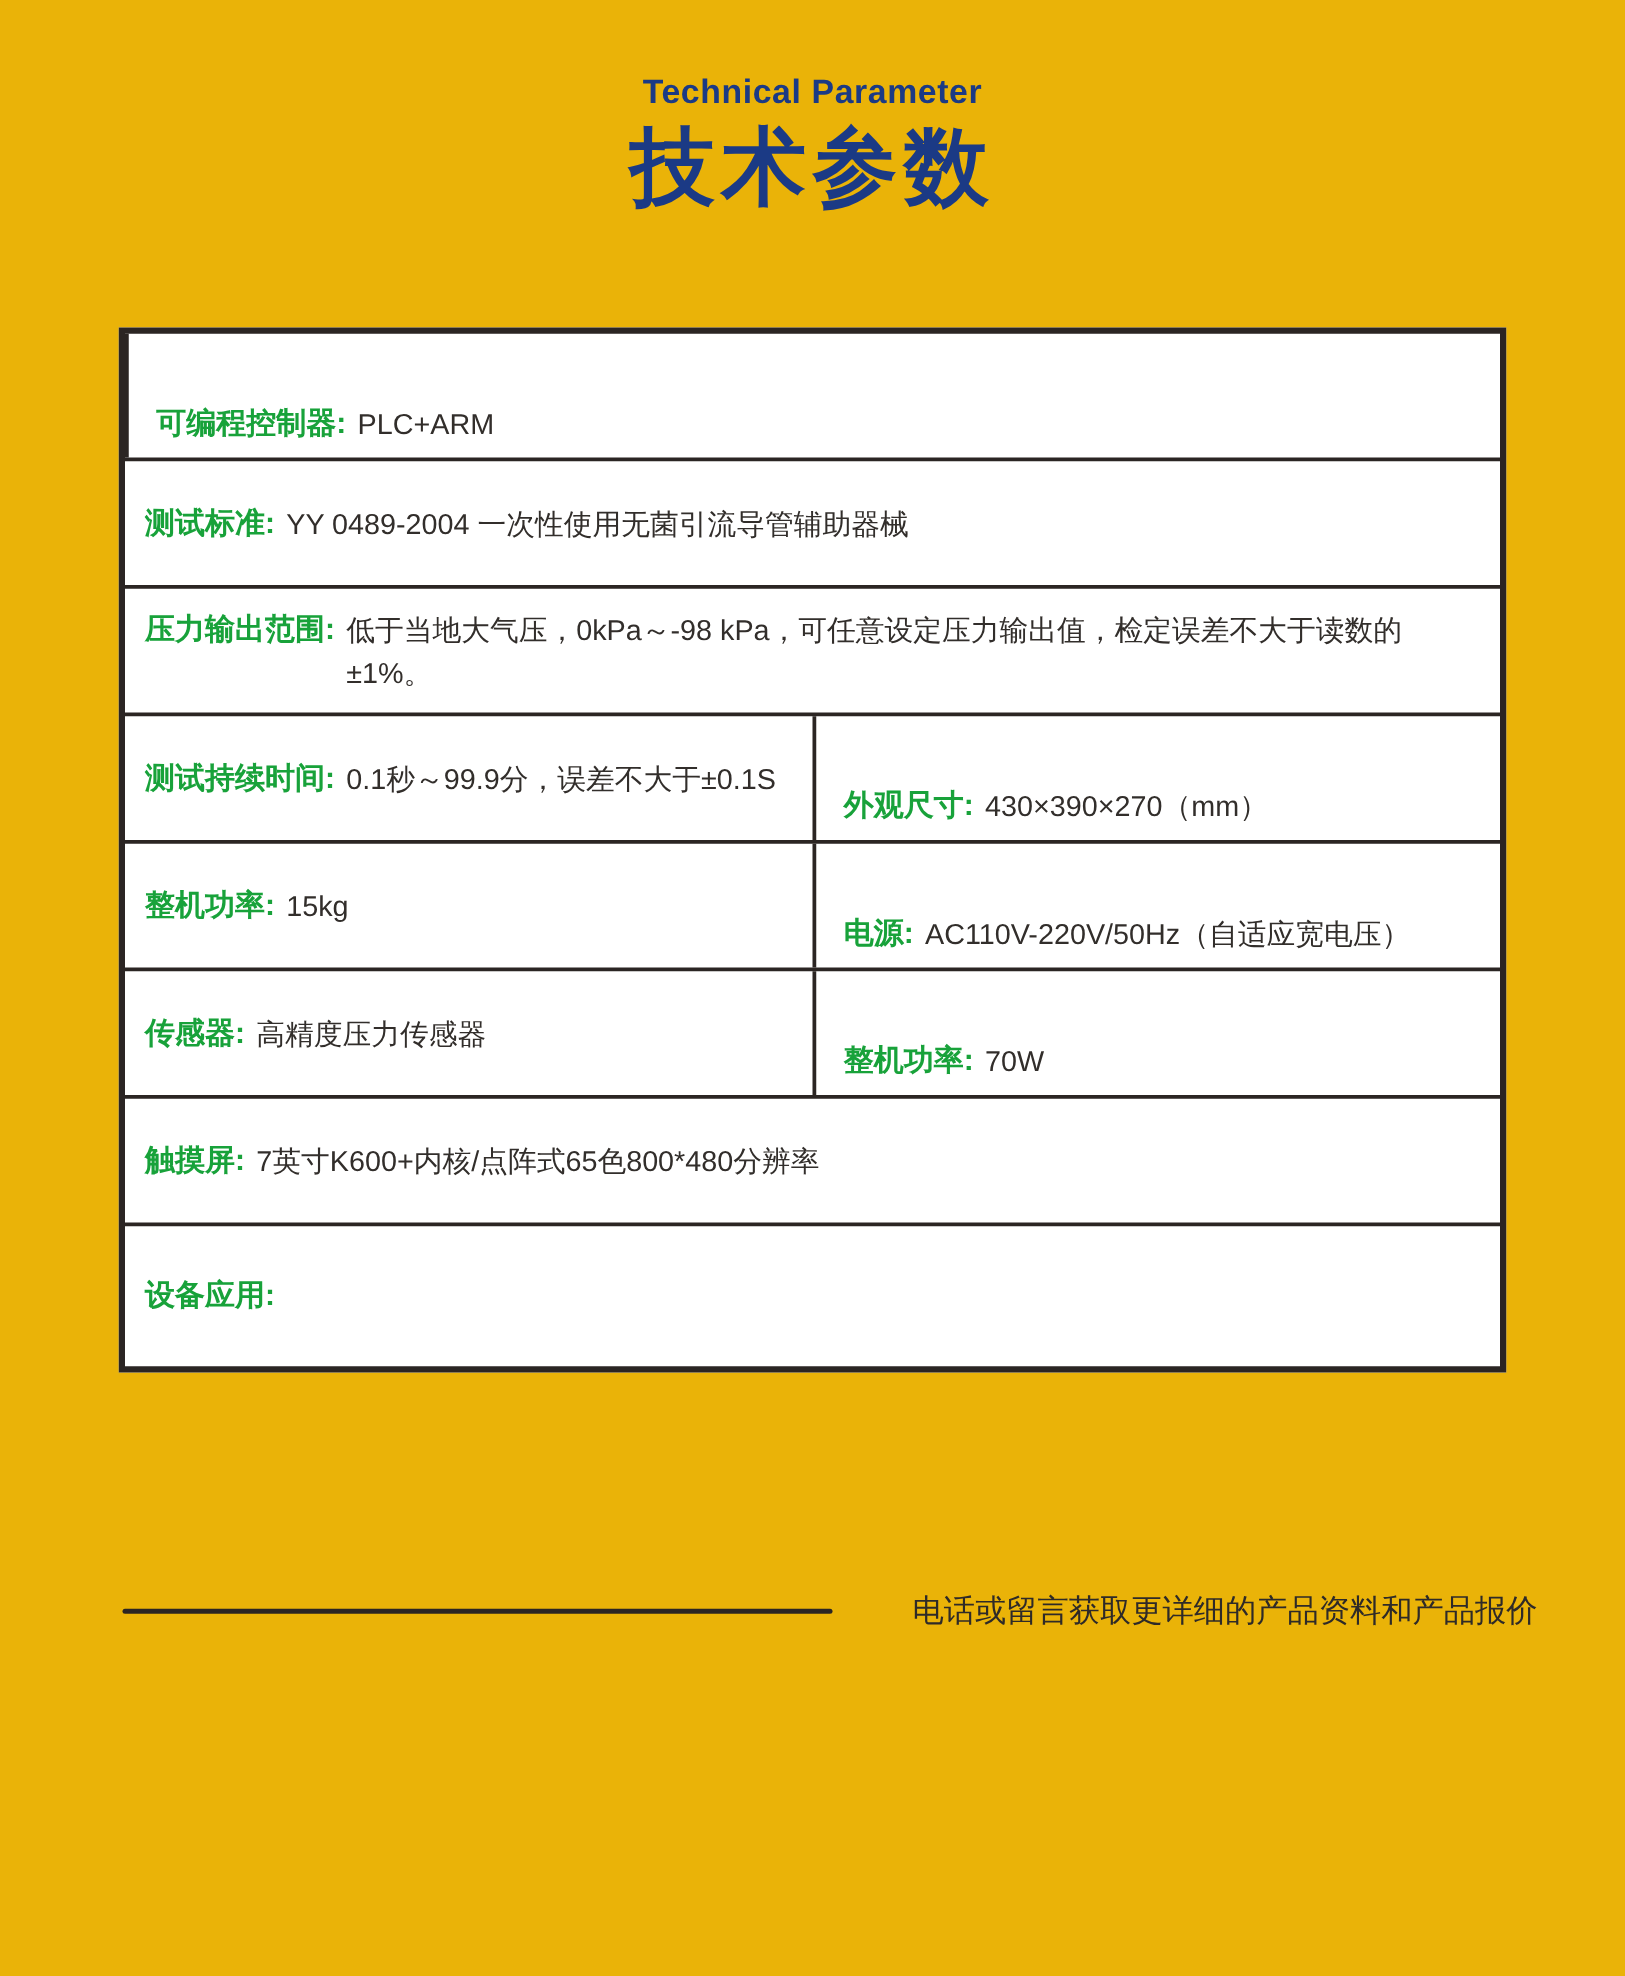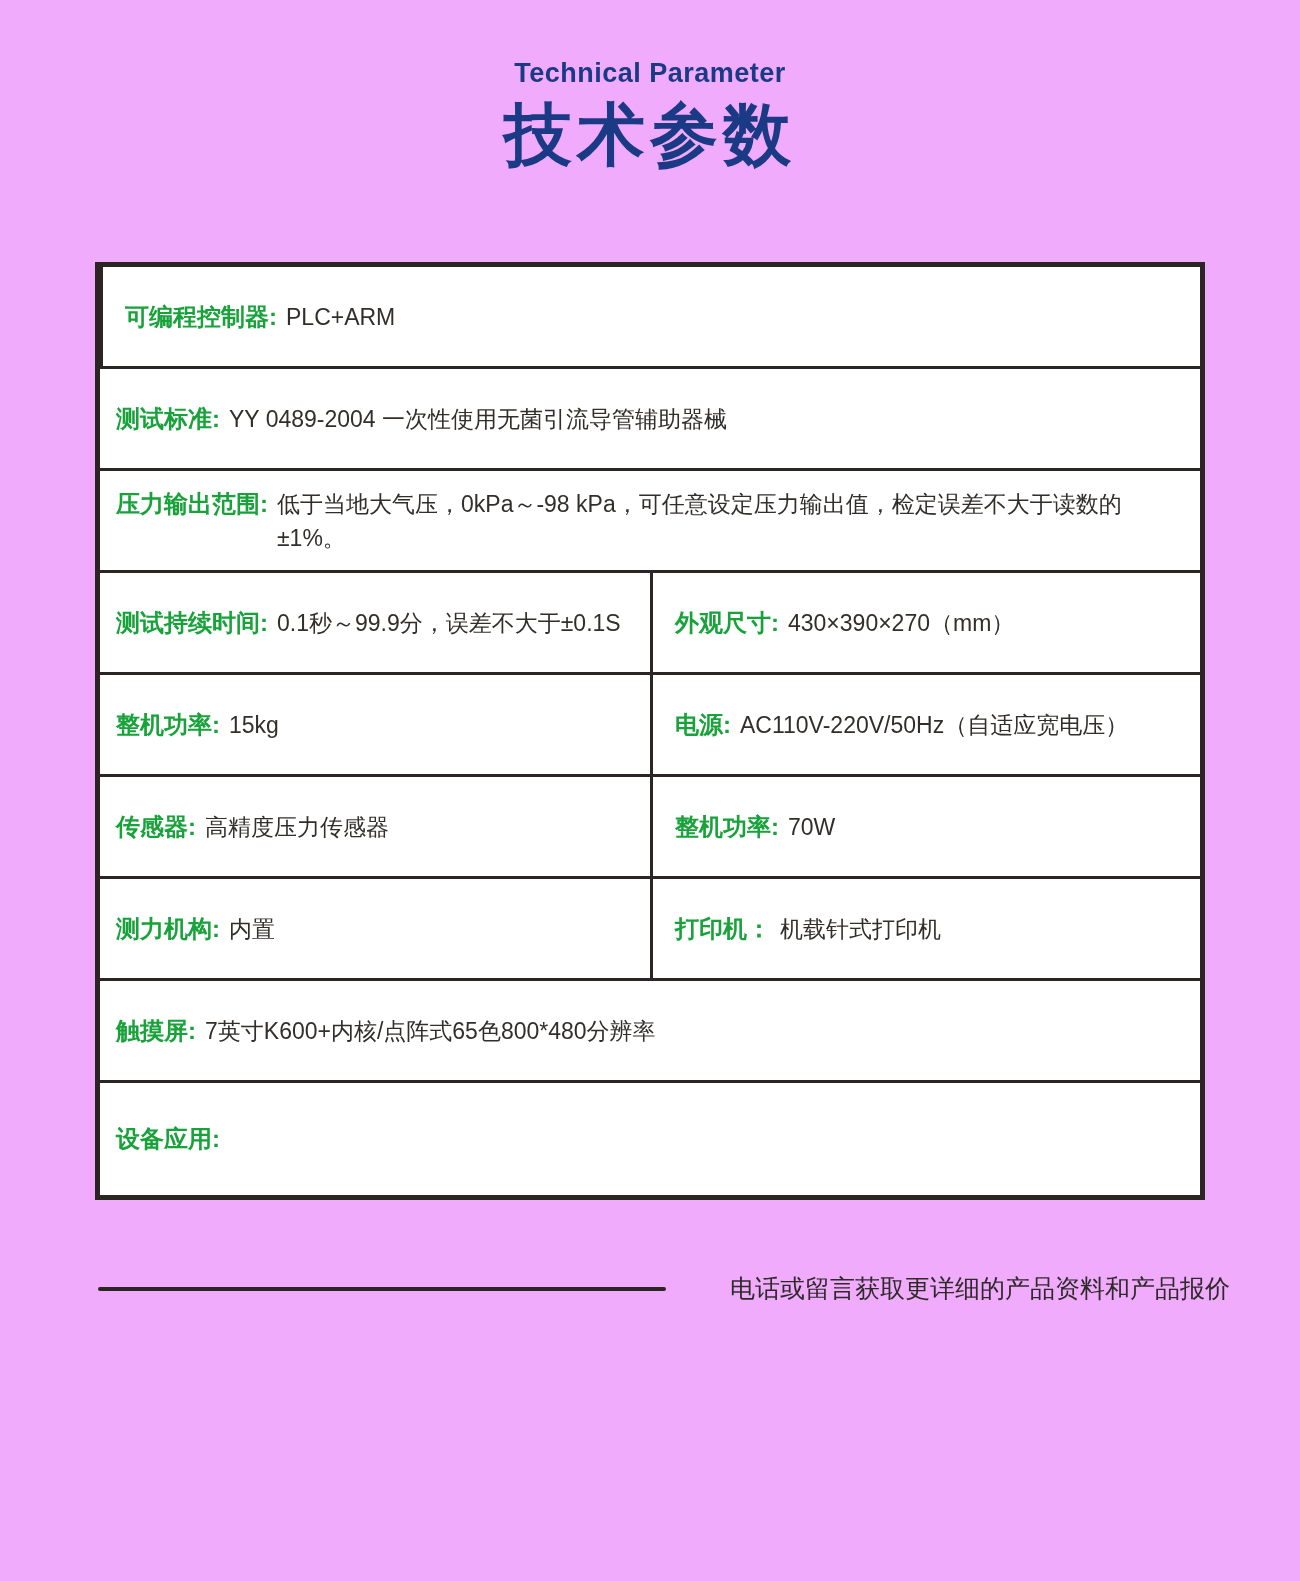--- a/index.html
+++ b/index.html
@@ -8,21 +8,21 @@
     --border: #2b2523;
     --text: #322e2b;
   }
   * { margin: 0; padding: 0; box-sizing: border-box; }
   html, body { background: #ffffff; }
   .page {
     position: relative;
     width: 1300px;
     height: 1581px;
     margin: 0 auto;
-    background: #f0abfc;
+    background: #eab308;
     font-family: "Liberation Sans", "DejaVu Sans", sans-serif;
     overflow: hidden;
   }
   .header { position: absolute; top: 58px; left: 0; width: 100%; text-align: center; }
   .subtitle {
     color: var(--navy);
     font-size: 27px;
     font-weight: bold;
     letter-spacing: 0.5px;
   }
@@ -49,21 +49,21 @@
     border-bottom: 3px solid var(--border);
   }
   .row.tall { min-height: 112px; text-align: center; }
   .row:last-child { border-bottom: none; }
   .cell {
     flex: 1 1 50%;
     display: flex;
     align-items: center;
     padding: 10px 14px 10px 16px;
   }
-  .cell.right { border-left: 3px solid var(--border); padding-left: 22px; }
+  .cell.right { border-left: 3px solid var(--border); padding-left: 22px; align-items: flex-end; }
   .pair { display: flex; align-items: flex-start; }
   .label {
     color: var(--green);
     font-size: 24px;
     font-weight: bold;
     line-height: 34px;
     white-space: nowrap;
     margin-right: 9px;
   }
   .value {
@@ -171,34 +171,20 @@
         </div>
       </div>
       <div class="cell right">
         <div class="pair">
           <span class="label">整机功率:</span>
           <span class="value">70W</span>
         </div>
       </div>
     </div>
 
-    <div class="row double">
-      <div class="cell">
-        <div class="pair">
-          <span class="label">测力机构:</span>
-          <span class="value">内置</span>
-        </div>
-      </div>
-      <div class="cell right">
-        <div class="pair">
-          <span class="label">打印机：</span>
-          <span class="value">机载针式打印机</span>
-        </div>
-      </div>
-    </div>
 
     <div class="row single">
       <div class="cell">
         <div class="pair">
           <span class="label">触摸屏:</span>
           <span class="value">7英寸K600+内核/点阵式65色800*480分辨率</span>
         </div>
       </div>
     </div>
 

